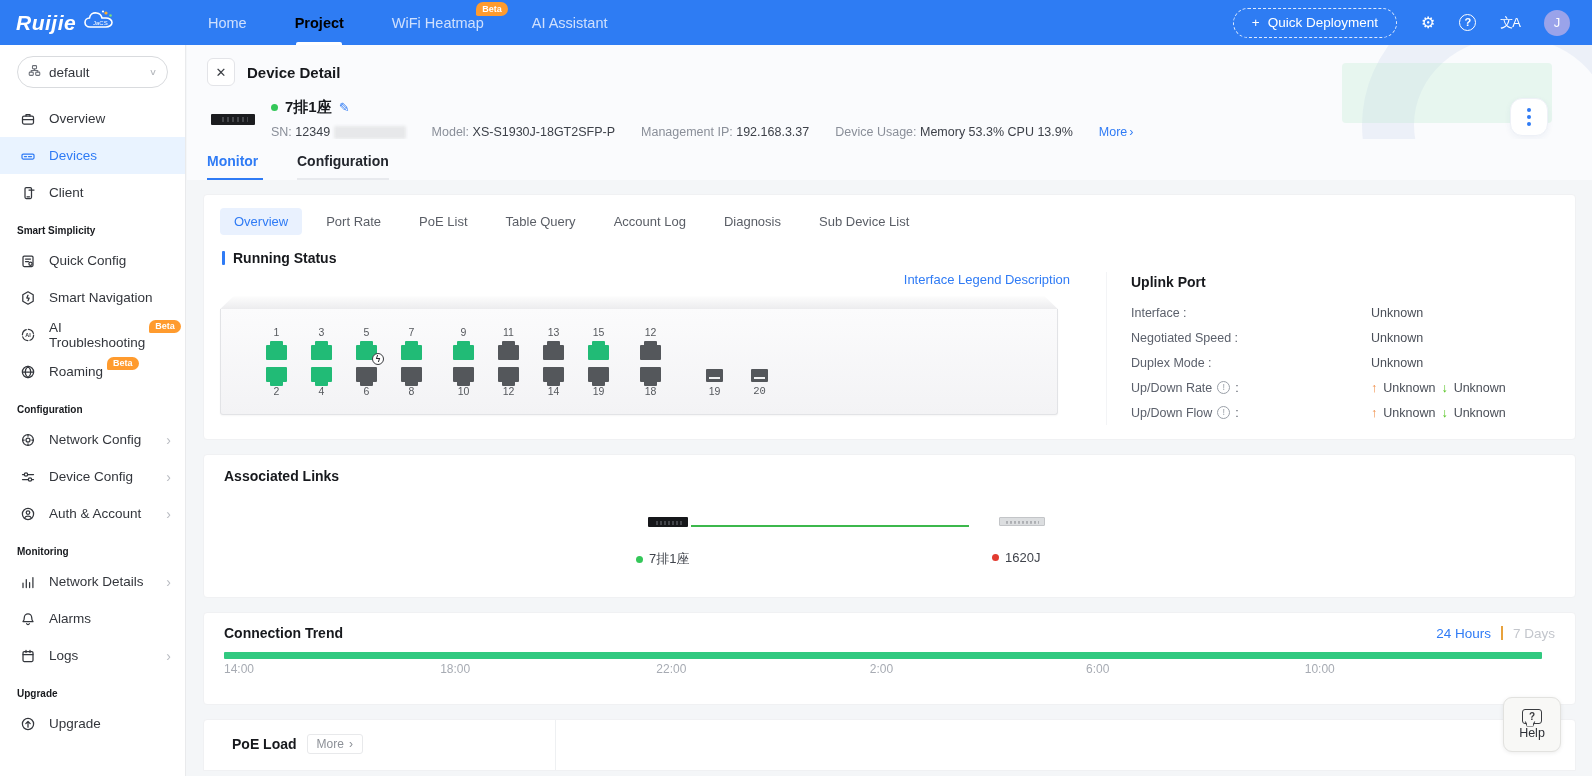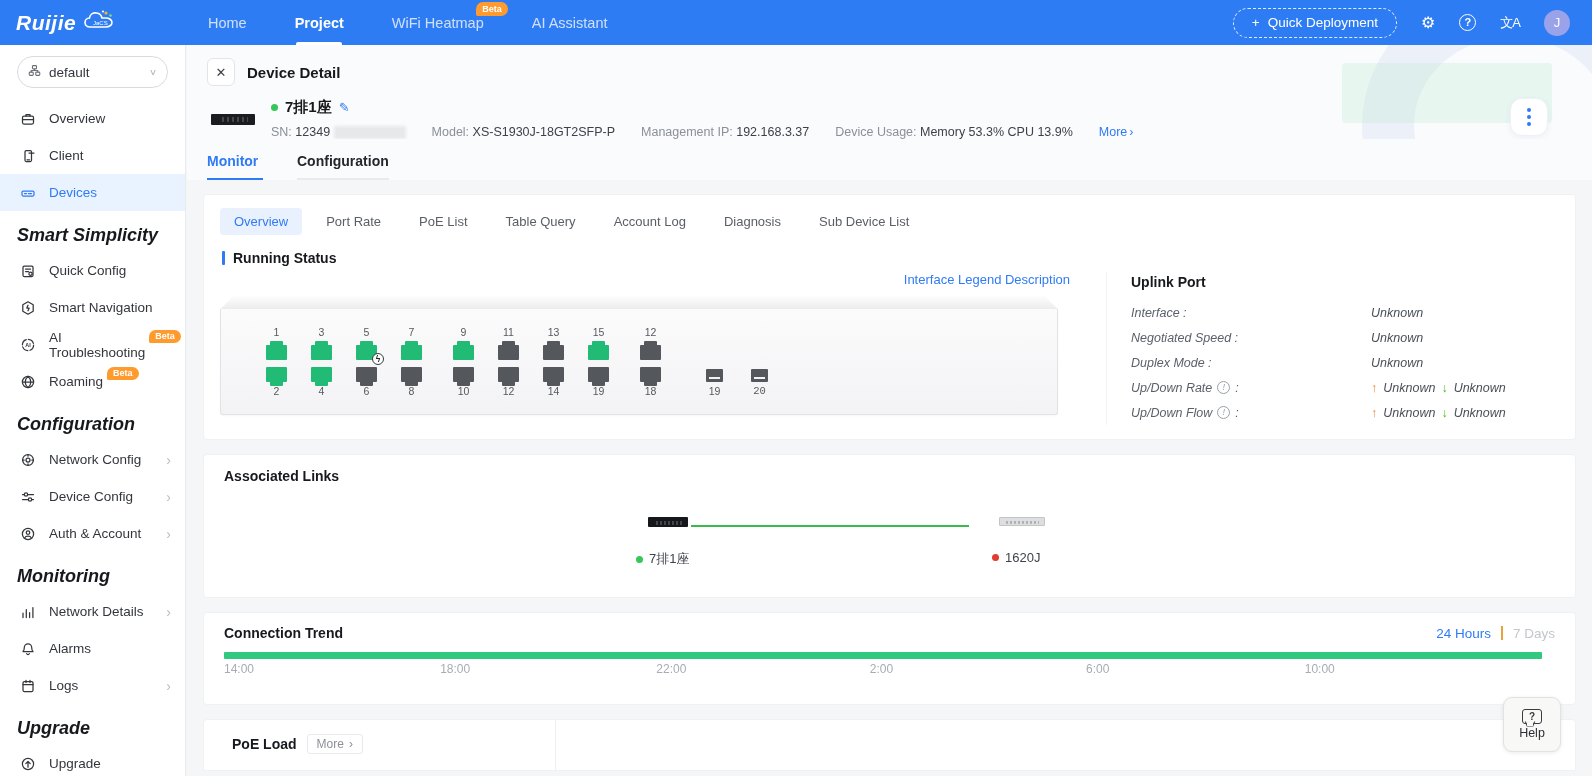--- a/index.html
+++ b/index.html
@@ -6,21 +6,21 @@
   html,body { width:1592px; height:776px; overflow:hidden; font-family:"Liberation Sans", sans-serif; background:#f4f6f8; }
   #app { width:1592px; height:776px; position:relative; }
 
   
   .topnav { position:absolute; top:0; left:0; right:0; height:45px; background:#2e7cf3; display:flex; align-items:center; color:#fff; z-index:30; }
   .logo { display:flex; align-items:center; gap:6px; padding-left:16px; width:190px; }
   .logo-text { font-size:21px; font-weight:bold; font-style:italic; letter-spacing:.5px; }
   .logo-cloud { position:relative; }
   .nav-items { display:flex; align-items:center; height:45px; gap:48px; margin-left:18px; }
   .nav-item { position:relative; height:45px; display:flex; align-items:center; font-size:14.5px; color:#cfe0fd; cursor:pointer; }
-  .nav-item.active { color:#ffffff; font-weight:bold; }
+  .nav-item.active { color:#000000; font-weight:bold; }
   .nav-item.active::after { content:""; position:absolute; left:50%; transform:translateX(-50%); bottom:0; width:46px; height:3px; background:#fff; border-radius:2px 2px 0 0; }
   .badge { background:#ff9b2e; color:#fff; font-size:9px; padding:1.5px 6px; border-radius:8px 8px 8px 2px; font-weight:bold; line-height:1.2; }
   .nav-badge2 { position:absolute; top:2px; right:-24px; }
   .nav-right { margin-left:auto; display:flex; align-items:center; gap:24px; padding-right:22px; }
   .qd-btn { display:flex; align-items:center; gap:8px; height:30px; padding:0 18px; border:1px dashed rgba(255,255,255,.85); border-radius:16px; font-size:13.5px; color:#fff; cursor:pointer; }
   .nav-ic { font-size:16px; color:#fff; cursor:pointer; line-height:1; }
   .circle-q { width:17px; height:17px; border:1.4px solid #fff; border-radius:50%; font-size:11px; display:flex; align-items:center; justify-content:center; font-weight:bold; }
   .trans-ic { font-size:13px; letter-spacing:-1px; }
   .avatar { width:26px; height:26px; border-radius:50%; background:#9aa3ea; display:flex; align-items:center; justify-content:center; font-size:13px; color:#fff; cursor:pointer; }
 
@@ -29,21 +29,21 @@
   .net-select { margin:11px 17px 6px 17px; height:32px; border:1px solid #d9dbde; border-radius:16px; display:flex; align-items:center; gap:8px; padding:0 10px; font-size:13.5px; color:#33363c; cursor:pointer; background:#fff; }
   .net-select .chev { margin-left:auto; color:#b6b9be; font-size:11px; transform:scaleY(.8); }
   .tree-ic { color:#6a6e76; font-size:12px; }
   .side-list { padding-top:6px; }
   .side-item { display:flex; align-items:center; height:37px; padding:0 14px 0 20px; font-size:13.5px; color:#33363c; cursor:pointer; position:relative; }
   .side-item.active { background:#e9f3ff; color:#2f7bf5; }
   .side-item .s-ic { width:16px; height:16px; margin-right:13px; flex:0 0 16px; display:flex; align-items:center; }
   .side-item .s-ic svg { width:16px; height:16px; stroke:currentColor; fill:none; stroke-width:1.25; stroke-linecap:round; stroke-linejoin:round; }
   .side-item .arrow { margin-left:auto; color:#b9bcc2; font-size:14px; }
   .side-item .badge { position:relative; top:-8px; left:4px; }
-  .side-section { padding:14px 0 6px 17px; font-size:18px; font-weight:bold; color:#17191d;font-style:italic; }
+  .side-section { padding:14px 0 6px 17px; font-size:10px; font-weight:bold; color:#17191d; }
 
   
   .main { position:absolute; top:45px; left:187px; right:0; bottom:0; display:flex; flex-direction:column; background:#fafbfd; }
   .dd-header { position:relative; padding:13px 0 0 20px; background:#fafbfd; overflow:hidden; }
   .decor-ring { position:absolute; right:-70px; top:-60px; width:300px; height:280px; border-radius:50%; border:52px solid rgba(205,215,240,.30); }
   .decor-box { position:absolute; right:40px; top:18px; width:210px; height:60px; background:rgba(190,235,210,.30); border-radius:4px; }
   .dd-titlerow { display:flex; align-items:center; gap:12px; position:relative; }
   .close-btn { width:28px; height:28px; border:1px solid #e3e4e8; border-radius:6px; background:#fff; display:flex; align-items:center; justify-content:center; font-size:13px; color:#3c3f45; cursor:pointer; }
   .dd-title { font-size:15px; font-weight:bold; color:#17191d; }
   .dev-block { display:flex; margin:12px 0 0 4px; position:relative; }
@@ -84,21 +84,21 @@
   .port { width:21px; height:15px; position:relative; margin:4px 0 3px 0; border-radius:1px; }
   .port::after { content:""; position:absolute; left:4px; width:13px; height:4px; background:inherit; border-radius:1px 1px 0 0; }
   .port.t { margin-top:6px; } .port.t::after { top:-4px; }
   .port.b { margin:4px 0 3px 0; } .port.b::after { bottom:-4px; border-radius:0 0 1px 1px; }
   .port.sfp { width:17px; height:13px; } .port.sfp::after { display:none; }
   .port.sfp::before { content:""; position:absolute; left:3px; bottom:3px; width:11px; height:2px; background:#f1f2f3; }
   .spacer-port { width:21px; height:21px; margin-top:6px; visibility:hidden; }
   .poe-badge { position:absolute; right:-7px; bottom:-5px; width:12px; height:12px; border-radius:50%; background:#fff; border:1px solid #3a3c40; color:#232529; font-size:8.5px; line-height:10.5px; text-align:center; font-weight:bold; z-index:2; }
   .uplink { flex:1; margin-left:24px; padding:2px 0 0 24px; border-left:1px solid #f3f4f6; }
   .up-title { font-size:14px; font-weight:bold; color:#17191d; margin-bottom:10px; }
-  .up-row { display:flex; align-items:center; height:25px; font-size:12.5px;font-style:italic; }
+  .up-row { display:flex; align-items:center; height:25px; font-size:12.5px; }
   .up-label { width:240px; color:#5b606b; display:flex; align-items:center; gap:5px; }
   .info-ic { width:13px; height:13px; border:1px solid #9aa0a8; border-radius:50%; color:#9aa0a8; font-size:9px; line-height:11px; text-align:center; display:inline-block; }
   .up-value { color:#4a4f58; display:flex; align-items:center; gap:6px; }
   .arr-up { color:#ef8b43; font-weight:bold; } .arr-dn { color:#54c41f; font-weight:bold; }
 
   .card2 { margin-top:14px; height:144px; padding:13px 20px; position:relative; }
   .sec-title { font-size:14px; font-weight:bold; color:#17191d; }
   .topo-dev { position:absolute; border-radius:1px; }
   .topo-dev.dark { left:444px; top:62px; width:40px; height:10px; background:#16171a; background-image:repeating-linear-gradient(90deg,#43454a 0 2px,transparent 2px 4px); background-size:70% 40%; background-repeat:no-repeat; background-position:65% 60%; }
   .topo-dev.light { left:795px; top:62px; width:46px; height:9px; background:#dcdee0; border:1px solid #c3c5c8; background-image:repeating-linear-gradient(90deg,#aeb0b4 0 2px,transparent 2px 4px); background-size:75% 40%; background-repeat:no-repeat; background-position:55% 55%; }
@@ -188,37 +188,37 @@
     <div class="side-list" id="side-list">
         <div class="side-item">
           <span class="s-ic">
             <svg viewBox="0 0 16 16">
               <rect x="2.5" y="5" width="11" height="8" rx="1.5"></rect>
               <path d="M6 5V3.5h4V5M2.5 8.5h11"></path>
             </svg>
           </span>
           <span>Overview</span>
         </div>
+        <div class="side-item active">
+          <span class="s-ic">
+            <svg viewBox="0 0 16 16">
+              <rect x="2" y="6" width="12" height="5" rx="1.2"></rect>
+              <path d="M4.5 8.5h2M8.5 8.5h3"></path>
+            </svg>
+          </span>
+          <span>Devices</span>
+        </div>
         <div class="side-item">
           <span class="s-ic">
             <svg viewBox="0 0 16 16">
               <rect x="5" y="2.5" width="6.5" height="11" rx="1.2"></rect>
               <path d="M7 11.8h2.5M9 5h5"></path>
             </svg>
           </span>
           <span>Client</span>
-        </div>
-        <div class="side-item active">
-          <span class="s-ic">
-            <svg viewBox="0 0 16 16">
-              <rect x="2" y="6" width="12" height="5" rx="1.2"></rect>
-              <path d="M4.5 8.5h2M8.5 8.5h3"></path>
-            </svg>
-          </span>
-          <span>Devices</span>
         </div>
         <div class="side-section">Smart Simplicity</div>
         <div class="side-item">
           <span class="s-ic">
             <svg viewBox="0 0 16 16">
               <rect x="3" y="3" width="10" height="10.5" rx="1.2"></rect>
               <path d="M5.5 6h5M5.5 8.5h3"></path>
               <circle cx="10.5" cy="10.8" r="1.6"></circle>
             </svg>
           </span>

